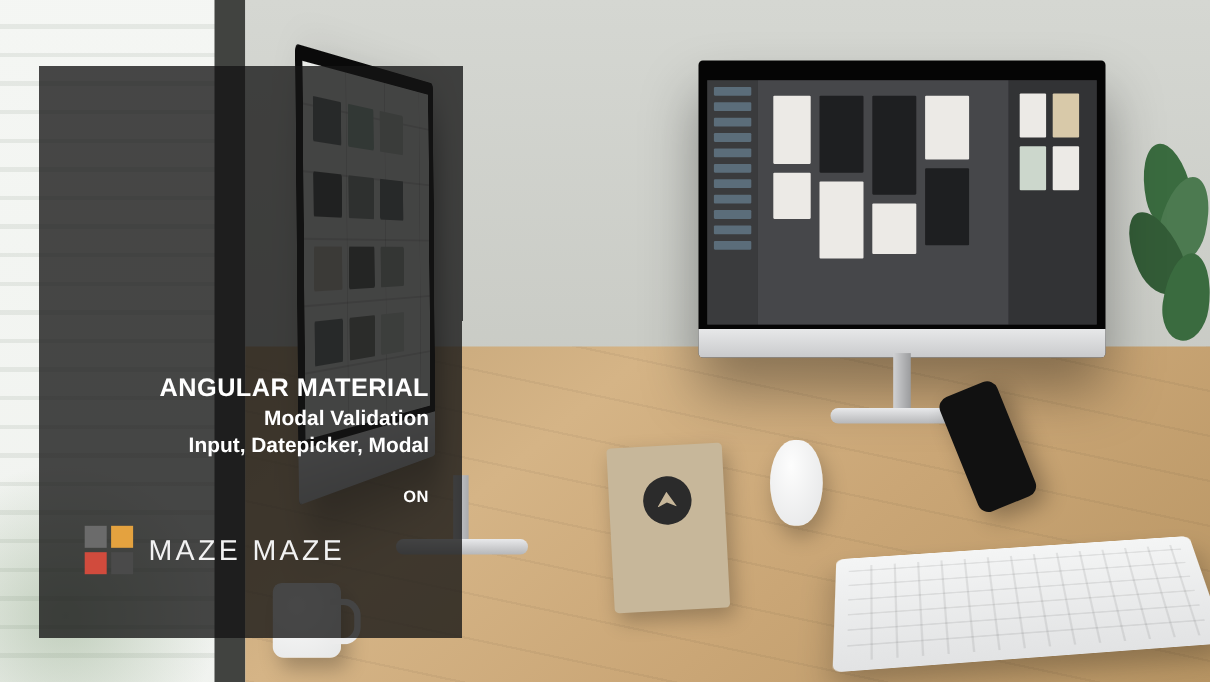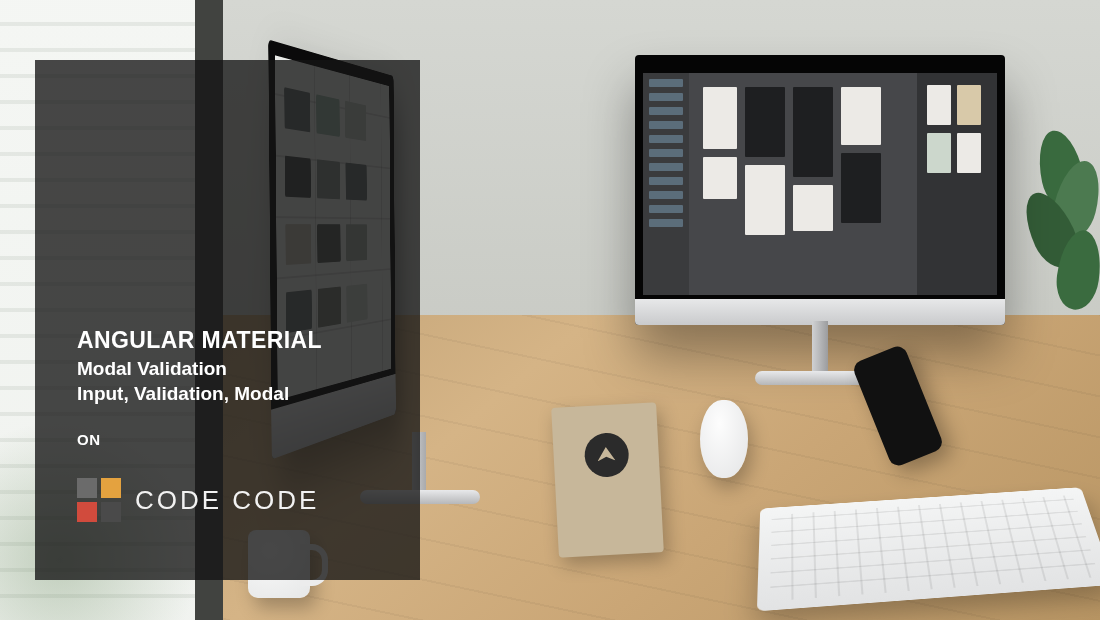--- a/index.html
+++ b/index.html
@@ -185,25 +185,26 @@
 
   
   .overlay {
     position:absolute; left:35px; top:60px; width:385px; height:520px;
     background: rgba(20,20,20,0.78);
     padding: 0;
   }
   .overlay-inner {
     position:absolute; left:42px; bottom:58px; right:30px;
     color:#fff;
+    text-align:right;
   }
   .title1 { font-size:23px; font-weight:700; letter-spacing:0.4px; margin-bottom:4px; }
   .title2 { font-size:19px; font-weight:600; margin-bottom:3px; }
   .title3 { font-size:19px; font-weight:600; margin-bottom:26px; }
-  .on-label { font-size:15px; font-weight:600; margin-bottom:30px; letter-spacing:0.5px; }
+  .on-label { font-size:15px; font-weight:600; margin-bottom:18px; letter-spacing:0.5px; }
   .brand-row { display:flex; align-items:center; gap:14px; }
   .brand-logo { width:44px; height:44px; position:relative; flex-shrink:0; }
   .brand-logo .sq { position:absolute; width:20px; height:20px; }
   .brand-text { font-size:26px; font-weight:400; letter-spacing:3px; color:#f2f2f2; }
 
 </style>
 </head>
 <body>
 
 <div class="scene">
@@ -287,27 +288,27 @@
   <div class="notebook"></div>
   <div class="mouse"></div>
   <div class="phone"></div>
   <div class="keyboard"></div>
   <div class="mug"></div>
 
   <div class="overlay">
     <div class="overlay-inner">
       <div class="title1">ANGULAR MATERIAL</div>
       <div class="title2">Modal Validation</div>
-      <div class="title3">Input, Validation, Modal</div>
+      <div class="title3">Input, Datepicker, Modal</div>
       <div class="on-label">ON</div>
       <div class="brand-row">
         <div class="brand-logo">
           <div class="sq" style="left:0; top:0; background:#6b6b6b"></div>
           <div class="sq" style="left:24px; top:0; background:#e4a23f"></div>
           <div class="sq" style="left:0; top:24px; background:#d14b3d"></div>
           <div class="sq" style="left:24px; top:24px; background:#4a4a4a"></div>
         </div>
-        <div class="brand-text">CODE CODE</div>
+        <div class="brand-text">MAZE MAZE</div>
       </div>
     </div>
   </div>
 
 </div>
 
 </body></html>

